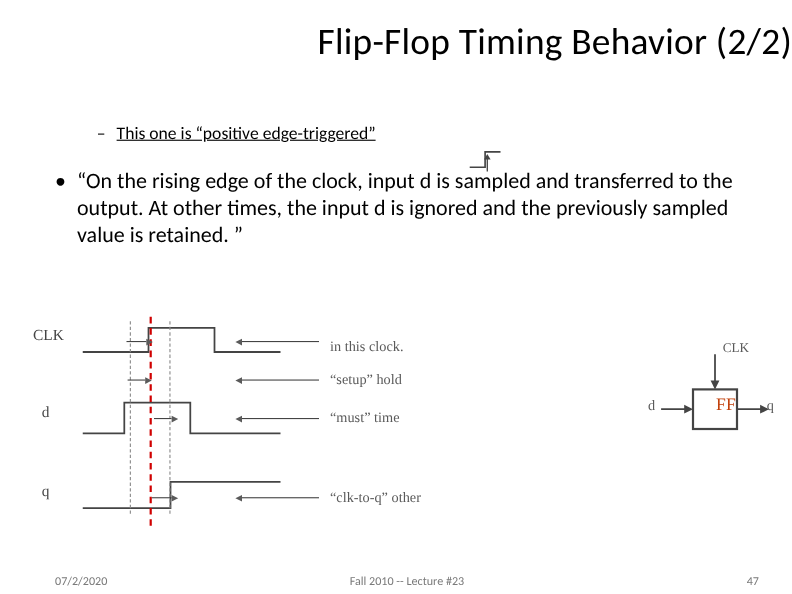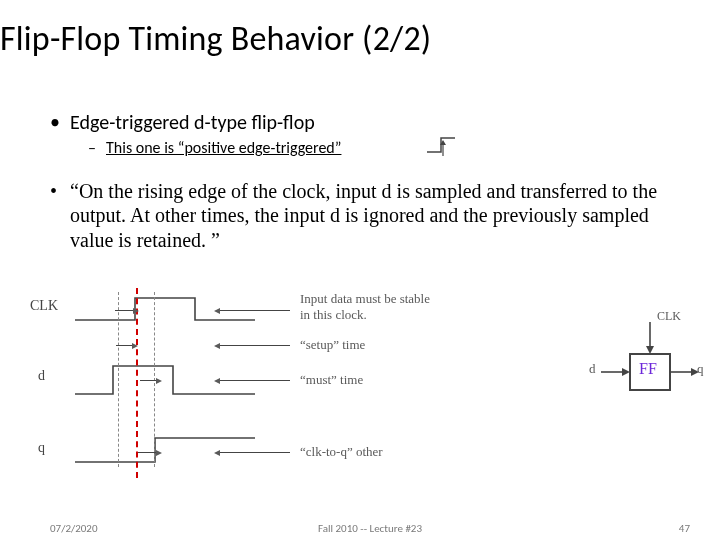--- a/index.html
+++ b/index.html
@@ -16,21 +16,21 @@
   .slide {
     width: 720px;
     height: 540px;
     position: relative;
   }
   .title {
     position: absolute;
     top: 18px;
     left: 0;
     width: 720px;
-    text-align: left;
+    text-align: right;
     font-size: 34px;
     font-weight: 400;
     letter-spacing: 0.2px;
   }
   .body {
     position: absolute;
     top: 110px;
     left: 50px;
     width: 620px;
     font-size: 20px;
@@ -57,21 +57,20 @@
     content: "–";
     display: inline-block;
     width: 18px;
     text-indent: 0;
   }
   .desc {
     margin: 6px 0 0 0;
     padding-left: 20px;
     text-indent: -20px;
     line-height: 1.22;
-    font-family: Liberation Serif, serif;
   }
   .desc::before {
     content: "•";
     display: inline-block;
     width: 20px;
     text-indent: 0;
   }
   .footer {
     position: absolute;
     bottom: 18px;
@@ -157,21 +156,20 @@
     height: 100px;
   }
 </style>
 </head>
 <body>
 
 <div class="slide">
   <div class="title">Flip-Flop Timing Behavior (2/2)</div>
 
   <div class="body">
-    <p class="l1"><span>Edge-triggered d-type flip-flop</span></p>
     <p class="l2"><span>This one is “positive edge-triggered”</span></p>
     <p class="desc"><span>“On the rising edge of the clock, input d is sampled and transferred to the output. At other times, the input d is ignored and the previously sampled value is retained. ”</span></p>
   </div>
 
   <div class="edge-glyph">
     <svg viewBox="0 0 46 26" width="46" height="26">
       <polyline points="2,20 16,20 16,6 30,6" fill="none" stroke="#444" stroke-width="1.5"></polyline>
       <polyline points="18,24 18,10" fill="none" stroke="#444" stroke-width="1.2"></polyline>
       <polygon points="18,8 15,13 21,13" fill="#444"></polygon>
     </svg>
@@ -194,26 +192,25 @@
     <svg width="280" height="50" style="position:absolute; left:55px; top:138;">
       <polyline points="0,34 80,34 80,10 180,10" fill="none" stroke="#444" stroke-width="1.6"></polyline>
     </svg>
 
     <span class="dashv" style="left:98px; top:2px; height:175px;"></span>
     <span class="redline" style="left:116px; top:-2px; height:190px;"></span>
     <span class="dashv" style="left:134px; top:2px; height:175px;"></span>
 
     <div class="hline arrow-r" style="left:95px; top:20px; width:18px;"></div>
     <div class="hline arrow-l" style="left:200px; top:20px; width:70px;"></div>
-    <span class="hw" style="left:280px; top:2px;">Input data must be stable</span>
     <span class="hw" style="left:280px; top:18px;">in this clock.</span>
 
     <div class="hline arrow-r" style="left:96px; top:55px; width:16px;"></div>
     <div class="hline arrow-l" style="left:200px; top:55px; width:70px;"></div>
-    <span class="hw" style="left:280px; top:48px;">“setup” time</span>
+    <span class="hw" style="left:280px; top:48px;">“setup” hold</span>
 
     <div class="hline arrow-r" style="left:120px; top:90px; width:16px;"></div>
     <div class="hline arrow-l" style="left:200px; top:90px; width:70px;"></div>
     <span class="hw" style="left:280px; top:83px;">“must” time</span>
 
     <div class="hline arrow-r" style="left:118px; top:162px; width:18px;"></div>
     <div class="hline arrow-l" style="left:200px; top:162px; width:70px;"></div>
     <span class="hw" style="left:280px; top:155px;">“clk-to-q” other</span>
   </div>
 
@@ -226,21 +223,21 @@
       <polygon points="55,38 51,30 59,30" fill="#444"></polygon>
 
       <line x1="6" y1="56" x2="33" y2="56" stroke="#444" stroke-width="1.6"></line>
       <polygon points="35,56 27,52 27,60" fill="#444"></polygon>
 
       <line x1="75" y1="56" x2="102" y2="56" stroke="#444" stroke-width="1.6"></line>
       <polygon points="104,56 96,52 96,60" fill="#444"></polygon>
     </svg>
     <span class="hw" style="left:62px; top:-6px; font-size:12px;">CLK</span>
     <span class="hw" style="left:-6px; top:46px;">d</span>
-    <span class="hw" style="left:44px; top:44px; font-size:16px; color:#6d28d9;font-family:Liberation Serif, serif;">FF</span>
+    <span class="hw" style="left:56px; top:44px; font-size:16px; color:#c2410c;font-family:Liberation Serif, serif;">FF</span>
     <span class="hw" style="left:102px; top:46px;">q</span>
   </div>
 
   <div class="footer">
     <span class="left">07/2/2020</span>
     <span class="mid">Fall 2010 -- Lecture #23</span>
     <span class="right">47</span>
   </div>
 </div>
 

